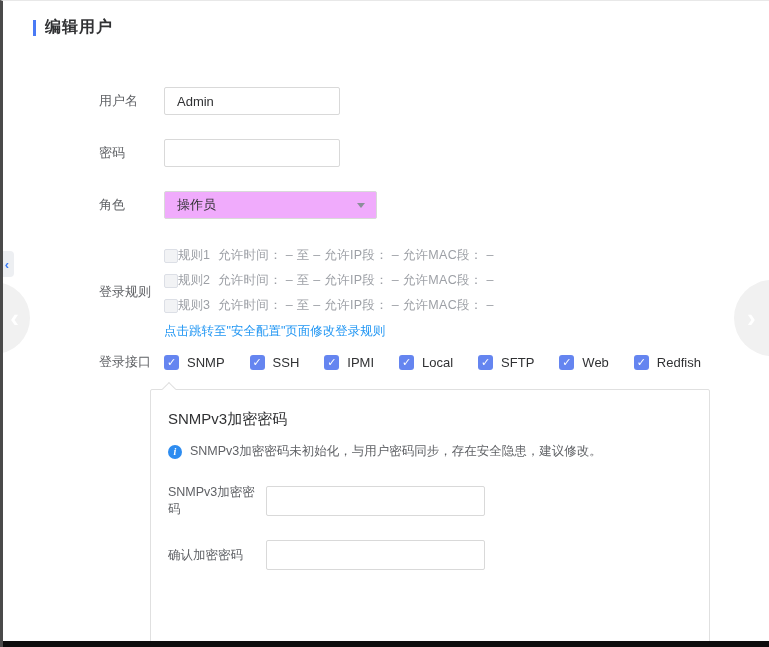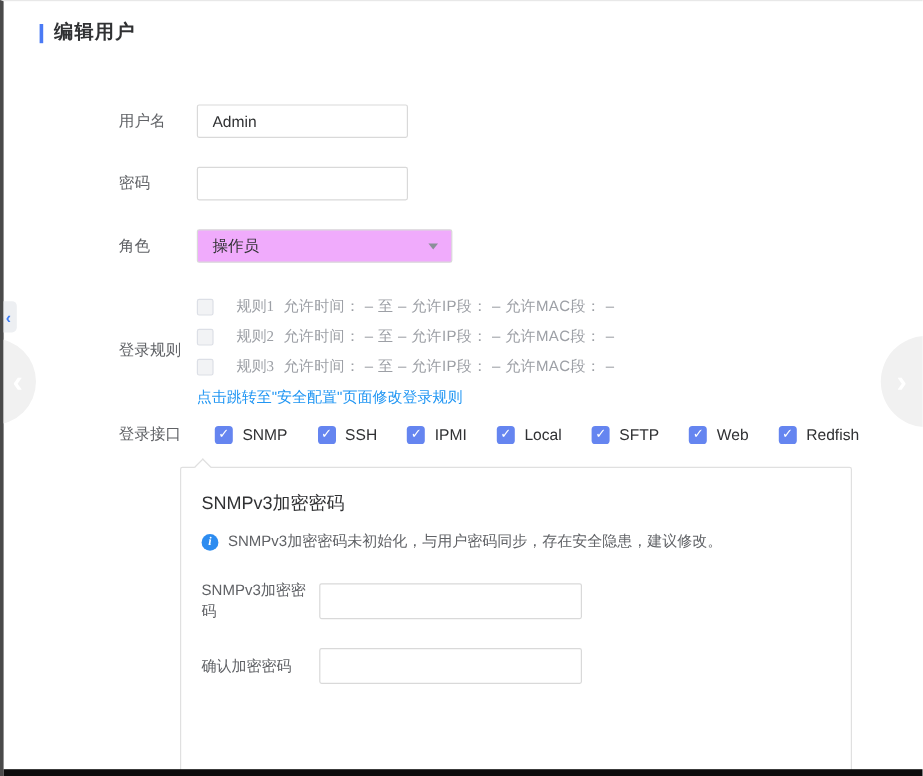--- a/index.html
+++ b/index.html
@@ -39,25 +39,25 @@
   }
   
   .row-rules { margin-bottom:13px; align-items:center; }
   .rules-col { display:flex; flex-direction:column; }
   .rule-row { display:flex; align-items:center; height:25px; font-size:12.5px; color:#9da0a6; }
   .cb {
     width:14px; height:14px; flex:none;
     border:1px solid #dcdfe6; background:#f2f3f5; border-radius:2px;
     cursor:pointer;
   }
-  .rule-name { margin-left:19px;font-family:Liberation Serif, serif; }
+  .rule-name { margin-left:0; }
   .rule-detail { margin-left:8px; letter-spacing:.3px;text-align:center; }
   .rules-link { margin-top:5px; font-size:12.5px; color:#2196f3; cursor:pointer; }
   
-  .row-if { margin-bottom:0;gap:15px; }
+  .row-if { margin-bottom:0; }
   .ifrow { display:flex; align-items:center; gap:25px; }
   .ifitem { display:flex; align-items:center; gap:8px; cursor:pointer; }
   .cb.checked {
     width:15px; height:15px; border:none; border-radius:3px;
     background:#6585f0;
     display:flex; align-items:center; justify-content:center;
   }
   .cb.checked span { color:#fff; font-size:11px; line-height:1; font-weight:bold; }
   .iflabel { font-size:13px; color:#303133; }
   

